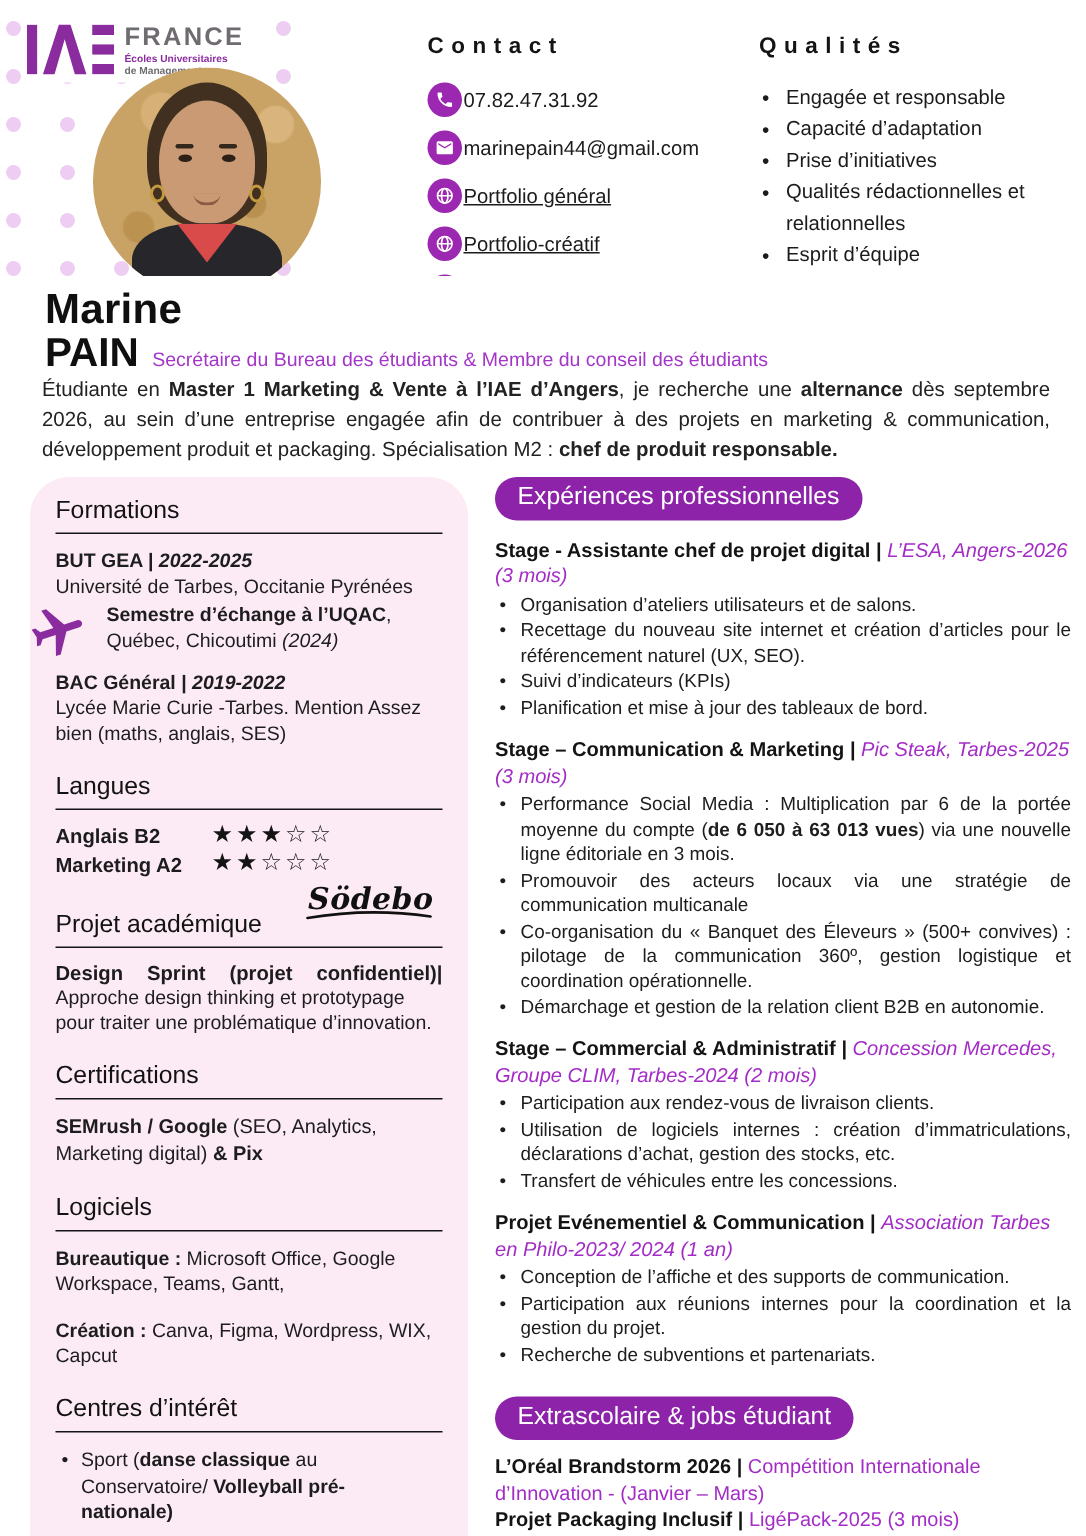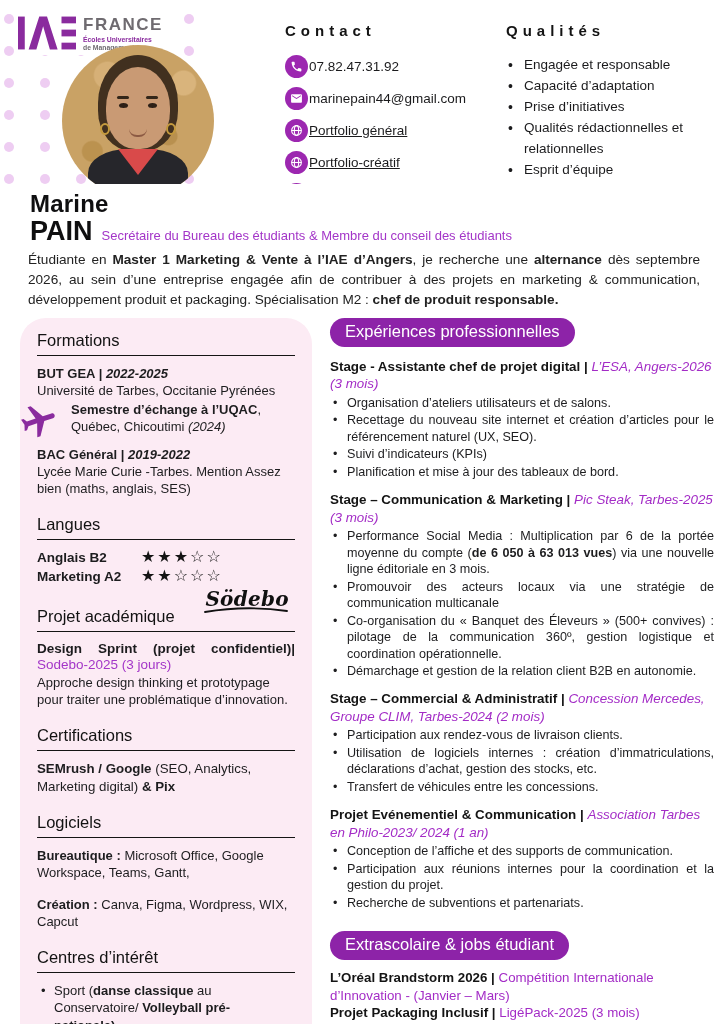--- a/index.html
+++ b/index.html
@@ -52,21 +52,21 @@
   .c-ico svg { width:13px; height:13px; }
   .c-txt { font-size:13.5px; color:#1b1b1d; }
   .c-link { font-size:13.5px; color:#1b1b1d; text-decoration:underline; cursor:pointer; }
   .q-list { list-style:none; }
   .q-list li { position:relative; padding-left:18px; font-size:13.5px; line-height:1.55; color:#1b1b1d; }
   .q-list li::before { content:"•"; position:absolute; left:2px; font-size:14px; }
 
   
   .name-card { position:absolute; left:22px; top:184px; width:600px; background:#fff;
                border-top-left-radius:22px; padding:8px 0 0 8px; z-index:4; }
-  .name-first { font-size:24px; font-weight:800; letter-spacing:.2px; line-height:1.0; color:#0f0f10; }
+  .name-first { font-size:28px; font-weight:800; letter-spacing:.2px; line-height:1.0; color:#0f0f10; }
   .name-line2 { display:flex; align-items:baseline; gap:9px; margin-top:2px; }
   .name-last { font-size:27px; font-weight:800; line-height:1.0; color:#0f0f10; }
   .name-role { font-size:13px; color:#a335c8; font-weight:500; }
   .intro { position:absolute; left:28px; top:250px; width:672px; font-size:13.6px; line-height:1.48;
            text-align:justify; color:#222; z-index:4; }
 
   
   .sidebar { position:absolute; left:20px; top:318px; width:292px; height:792px;
              background:#fcebf4; border-radius:26px; padding:13px 17px 0 17px; z-index:1; }
   .sb-h { font-size:16.5px; font-weight:500; color:#121212; border-bottom:1.6px solid #141414;
@@ -285,21 +285,20 @@
 
     <div class="sodebo-wrap">
       <span class="sodebo">Södebo</span>
       <svg class="sodebo-swoosh" viewBox="0 0 86 8">
         <path d="M2 5 Q 43 -2 84 4" stroke="#111" stroke-width="1.8" fill="none" stroke-linecap="round"></path>
       </svg>
     </div>
 
     <div class="sb-h">Projet académique</div>
     <div class="just-title">Design Sprint (projet confidentiel)|</div>
-    <div class="sb-txt purple" style="font-size:13.5px;">Sodebo-2025 (3 jours)</div>
     <div class="sb-txt">Approche design thinking et prototypage pour traiter une problématique d’innovation.</div>
 
     <div class="sb-h mt18">Certifications</div>
     <div class="sb-txt" style="font-size:13.3px;">
       <span class="b">SEMrush / Google</span><span> (SEO, Analytics, Marketing digital) </span><span class="b">&amp; Pix</span>
     </div>
 
     <div class="sb-h mt18">Logiciels</div>
     <div class="sb-txt">
       <span class="b">Bureautique : </span><span>Microsoft Office, Google Workspace, Teams, Gantt,</span>

